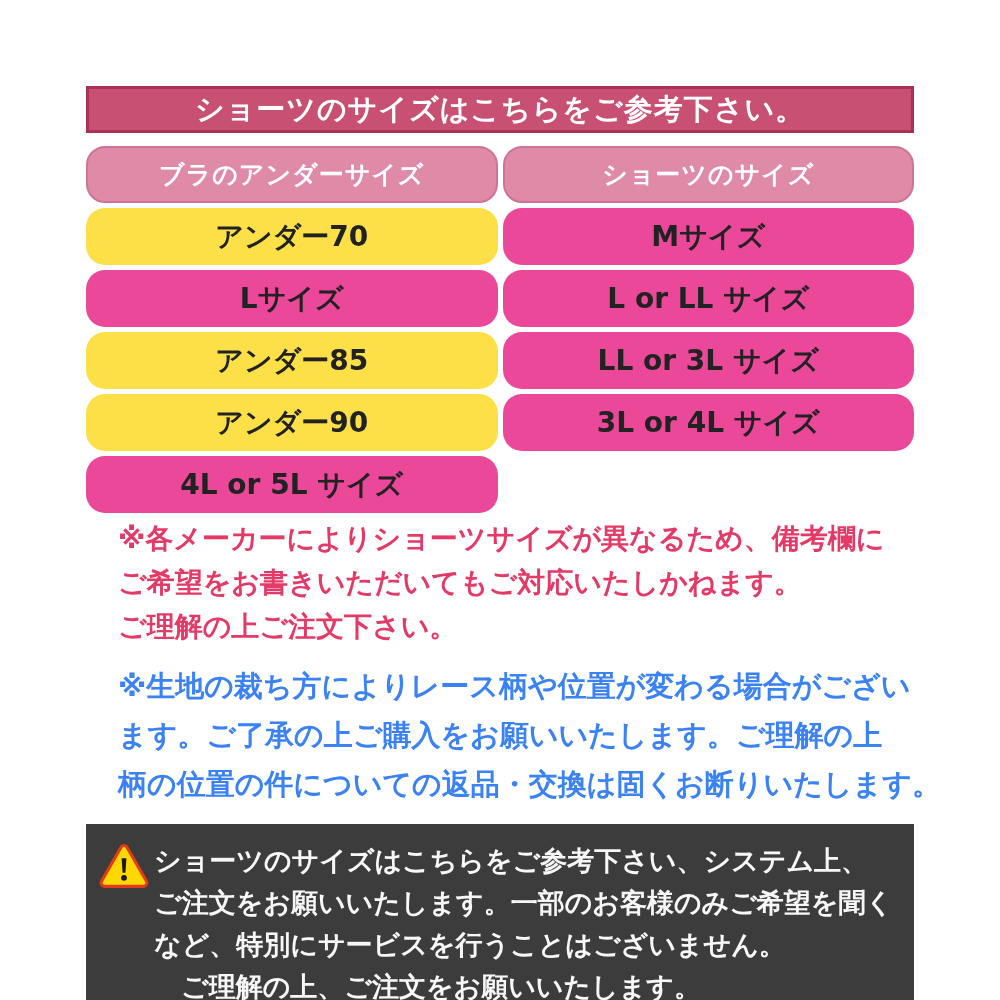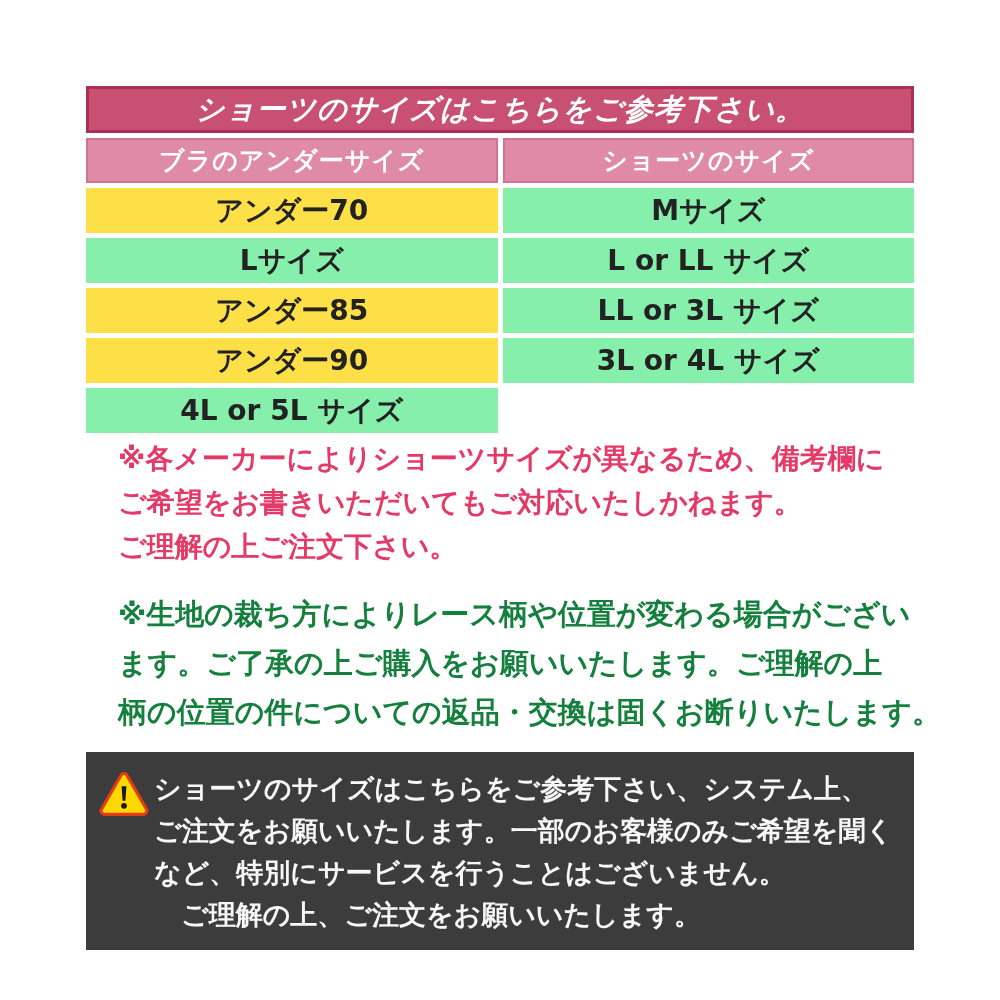--- a/index.html
+++ b/index.html
@@ -25,69 +25,69 @@
     height: 47px;
     background: #c85073;
     border: 3px solid #ab2f57;
     color: #ffffff;
     font-size: 29px;
     font-weight: bold;
     display: flex;
     align-items: center;
     justify-content: center;
     letter-spacing: 1px;
-    margin-bottom: 5px;
-    font-style: italic;
+    margin-bottom: 13px;
   }
 
   
   .size-table {
     display: grid;
     grid-template-columns: 1fr 1fr;
     column-gap: 5px;
     row-gap: 5px;
   }
   .cell {
-    height: 45px;
+    height: 57px;
     display: flex;
     align-items: center;
     justify-content: center;
     font-size: 28px;
+    border-radius: 19px;
   }
   .cell.head {
     background: #df8aa6;
     border: 2px solid #cf7494;
     color: #ffffff;
     font-size: 25px;
     font-weight: bold;
     letter-spacing: 1px;
   }
   .cell.left {
     background: #fde047;
     color: #222222;
     font-weight: 600;
   }
   .cell.right {
-    background: #86efac;
+    background: #ec4899;
     color: #222222;
     font-weight: 600;
   }
 
   
   .note { font-weight: 600; }
   .note div { white-space: nowrap; }
   .note.pink {
     margin: 4px 0 0 32px;
     color: #e43a67;
     font-size: 28px;
     line-height: 44px;
   }
   .note.gray {
-    margin: 21px 0 0 32px;
-    color: #15803d;
+    margin: 13px 0 0 32px;
+    color: #3b82f6;
     font-size: 29px;
     line-height: 49px;
   }
 
   
   .warning-box {
     position: relative;
     margin-top: 15px;
     background: #3c3c3c;
     color: #f7f7f7;

